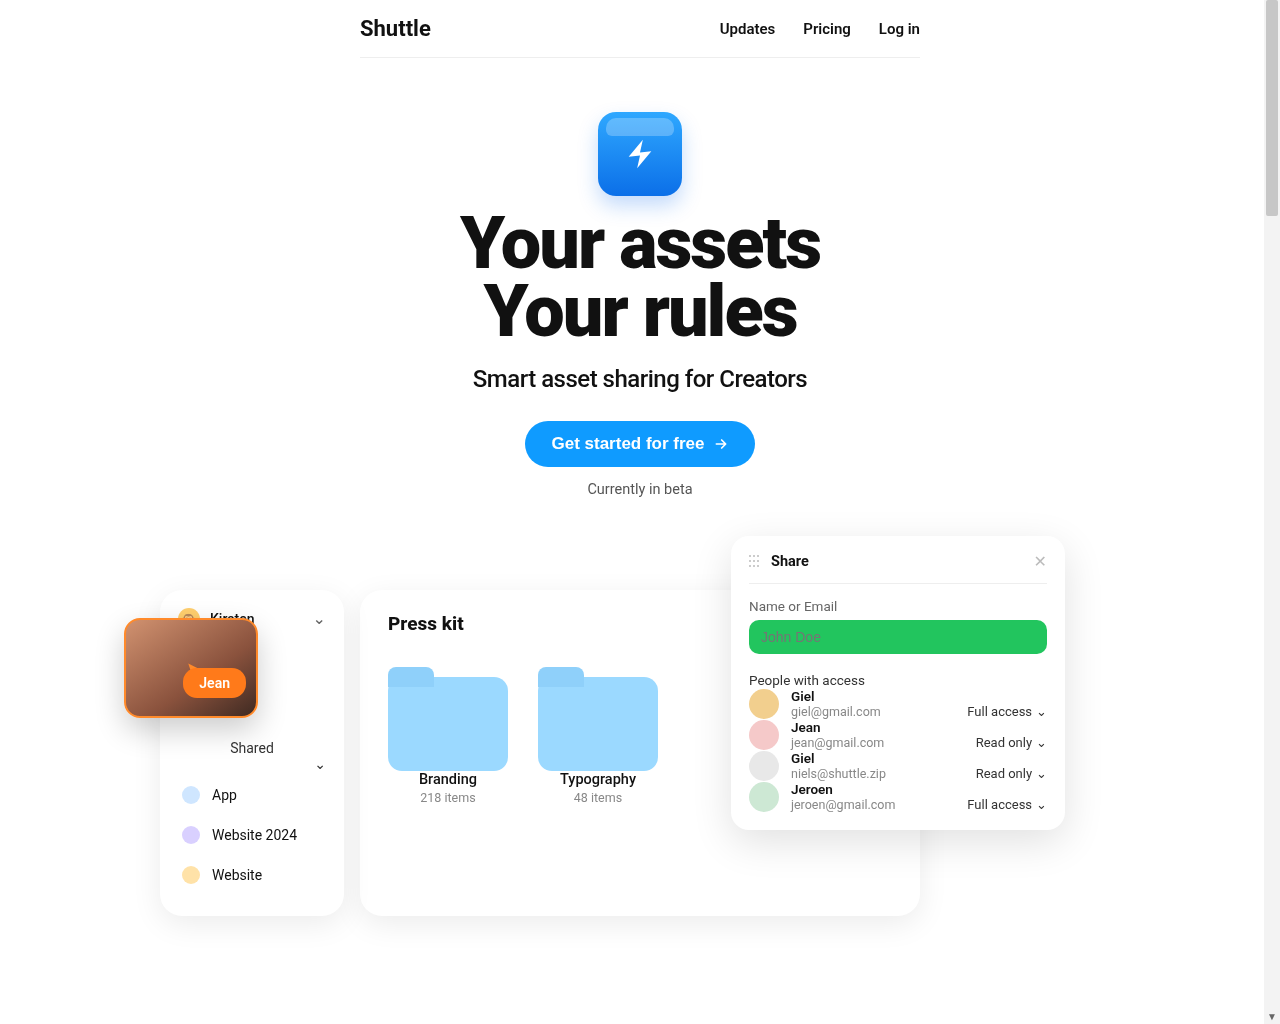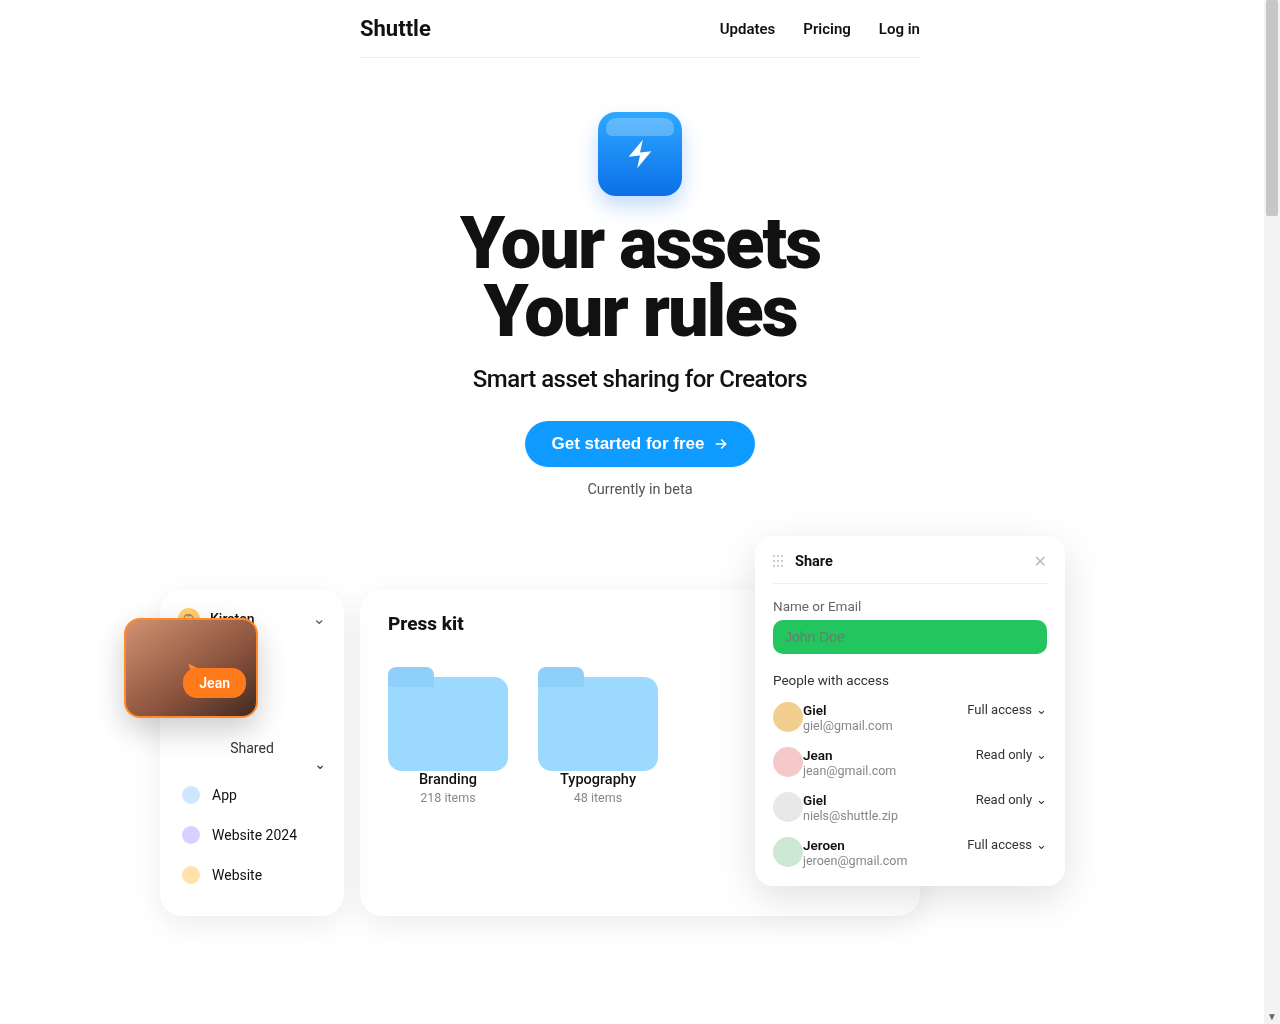--- a/index.html
+++ b/index.html
@@ -34,30 +34,30 @@
 .folders { display:flex; gap:30px; margin-top:42px; }
 .folder { text-align:center; cursor:pointer; }
 .folder-icon { width:120px; height:94px; border-radius:14px; background:#9BD9FF; position:relative; }
 .folder-icon::before { content:""; position:absolute; top:-10px; left:0; width:46px; height:20px; background:#8FD0FA; border-radius:8px 8px 0 0; }
 .folder-name { font-size:14.5px; font-weight:500; }
 .folder-count { font-size:12.5px; color:#888; margin-top:2px; }
 .jean-card { position:absolute; top:28px; left:-36px; width:134px; height:100px; border-radius:16px; border:2px solid #ff8a2b; background: linear-gradient(145deg,#d19270,#8a523d 60%, #3f2a22); box-shadow: 0 12px 30px rgba(0,0,0,.2); }
 .jean-card .cursor { position:absolute; bottom:32px; right:52px; }
 .jean-card .cursor svg { width:18px;height:18px; fill:#ff8a2b; }
 .jean-pill { position:absolute; bottom:18px; right:10px; background:#ff7a1a; color:#fff; font-size:14px; font-weight:600; padding:7px 16px; border-radius:14px; }
-.share { position:absolute; right:-145px; top:-54px; width:310px; background:#fff; border-radius:18px; box-shadow: 0 12px 40px rgba(0,0,0,.12); padding:16px 18px 18px; }
+.share { position:absolute; right:-145px; top:-54px; width:334px; background:#fff; border-radius:18px; box-shadow: 0 12px 40px rgba(0,0,0,.12); padding:16px 18px 18px; }
 .share-head { display:flex; align-items:center; gap:10px; border-bottom:1px solid #eee; padding-bottom:12px; }
 .grip { width:12px; height:12px; display:grid; grid-template-columns: repeat(3,2px); gap:2px; }
 .grip span { width:2px;height:2px;background:#bbb;border-radius:50%; }
 .share-title { font-weight:700; font-size:14.5px; }
 .share .close { margin-left:auto; color:#bbb; cursor:pointer; font-size:16px; }
 .share-label { color:#666; font-size:13.5px; margin-top:14px; }
 .share-input { width:100%; border:none; background:#22c55e; border-radius:10px; padding:9px 12px; margin-top:6px; font-size:14px; color:#555; }
 .share-sub { color:#333; font-size:13.5px; margin-top:18px; }
-.person { display:flex; align-items:flex-start; margin-top:14px; }
+.person { display:flex; align-items:flex-end; gap:12px; }
 .p-av { width:30px;height:30px;border-radius:50%; background:#ddd; }
 .p-name { font-weight:600; font-size:13.5px; }
 .p-mail { font-size:12.5px; color:#888; }
 .p-access { margin-left:auto; font-size:13px; color:#333; display:flex; align-items:center; gap:4px; cursor:pointer; }
 .scrollbar { position:fixed; right:0; top:0; width:16px; height:100%; background:#f3f3f3; }
 .scroll-thumb { position:absolute; top:0; left:2px; width:12px; height:216px; background:#c7c7c7; border-radius:2px; }
 .scroll-arr { position:absolute; left:3px; font-size:10px; color:#666; }
 .scroll-arr.down { bottom:2px; }
 </style>
 </head>

